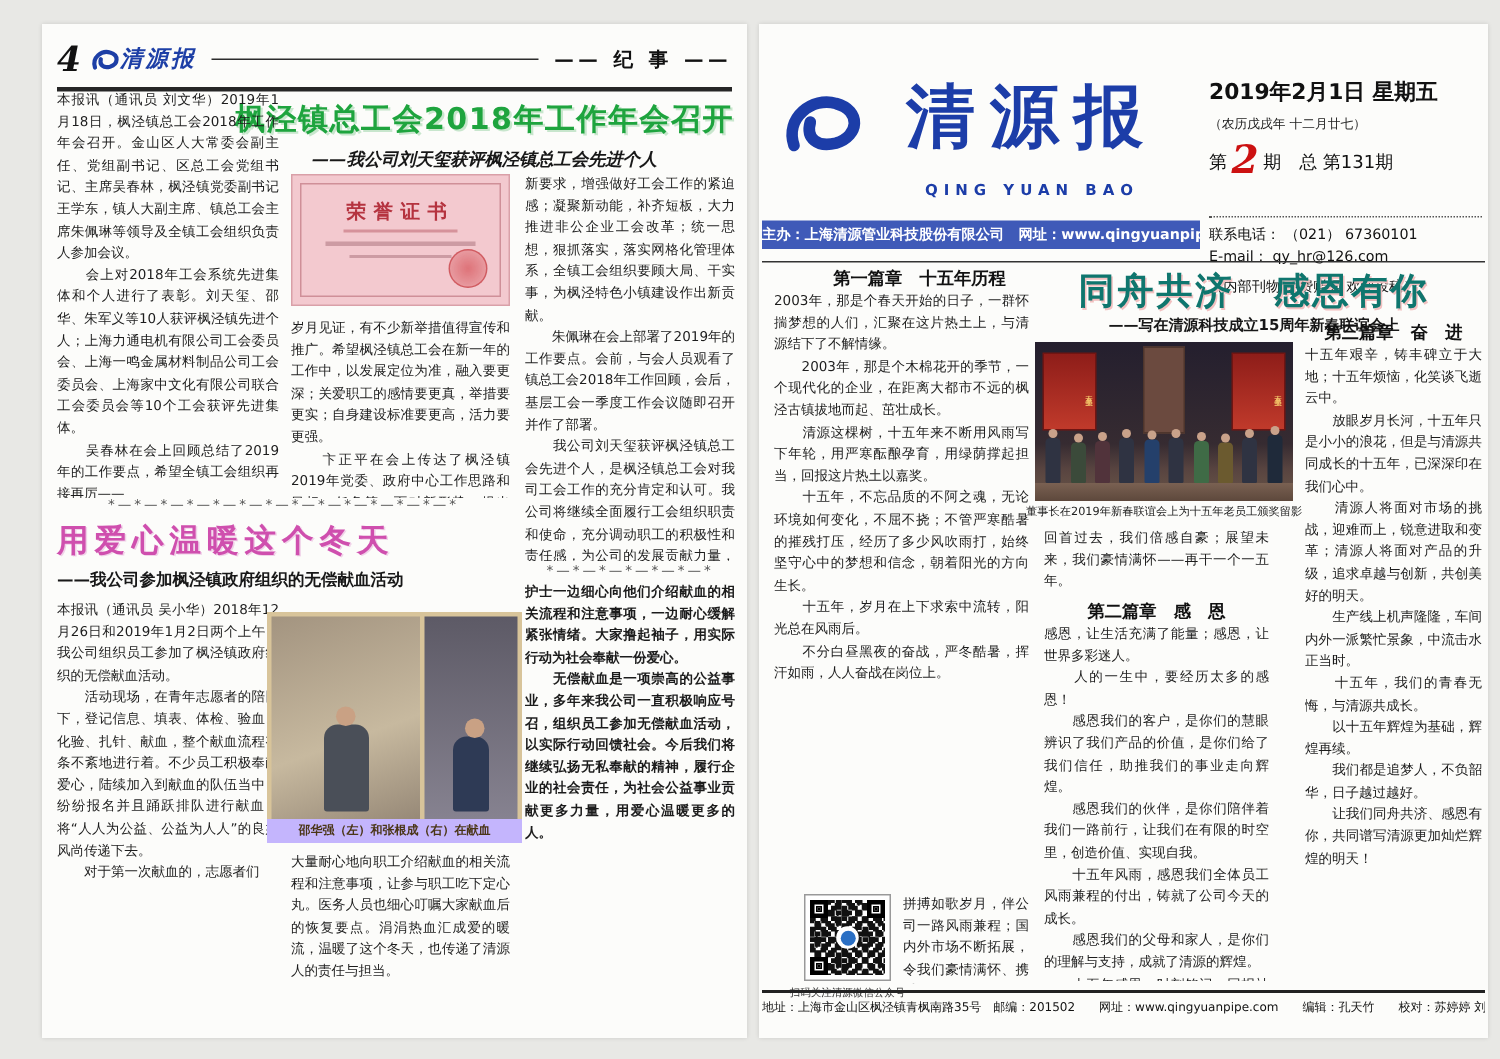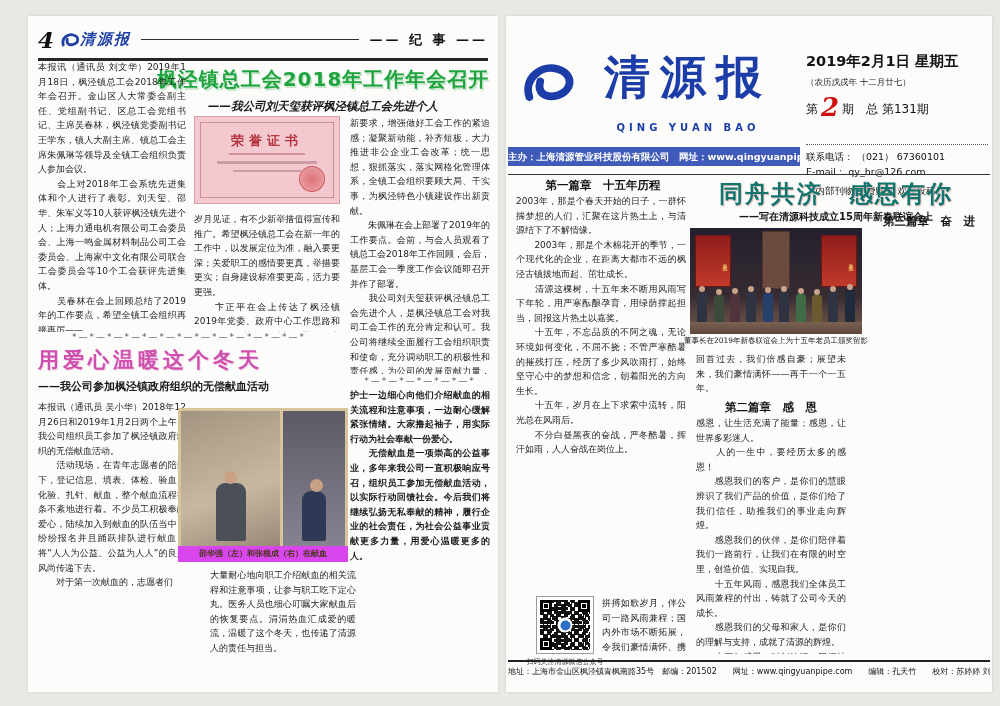--- a/index.html
+++ b/index.html
@@ -38,40 +38,40 @@
   .lp-a2-title{font-size:21px;font-weight:bold;color:#cf4fae;letter-spacing:4px;text-shadow:1px 1px 0 #f0d2e8;}
   .lp-a2-sub{margin-top:5px;font-size:11px;font-weight:bold;color:#181818;}
   .lp-col1b{left:10px;top:384px;width:148px;height:282px;}
   .lp-photo{left:150px;top:392px;width:170px;height:154px;background:#d8c49a;box-sizing:border-box;padding:3px;display:flex;gap:3px;}
   .bp-panel{position:relative;overflow:hidden;}
   .bp-left{flex:1.6;background:linear-gradient(160deg,#a39480,#c7b99f 55%,#8e8070);}
   .bp-right{flex:1;background:linear-gradient(#5d5a66,#8a8694);}
   .bp-person{position:absolute;bottom:18px;left:50%;transform:translateX(-50%);width:30px;height:58px;background:#4a4f58;border-radius:9px 9px 2px 2px;}
   .bp-person::before{content:"";position:absolute;top:-12px;left:8px;width:13px;height:13px;border-radius:50%;background:#c9a184;}
   .bp-right .bp-person{background:#2e3a55;width:24px;height:50px;}
-  .lp-photo-caption{position:absolute;left:0;right:0;bottom:0;height:16px;background:#d946ef;font-size:8px;font-weight:bold;color:#4a3516;text-align:center;line-height:16px;overflow:hidden;white-space:nowrap;}
-  .lp-col2b{left:166px;top:552px;width:146px;height:116px;margin-left:16px;}
+  .lp-photo-caption{position:absolute;left:0;right:0;bottom:0;height:16px;background:#c4b5fd;font-size:8px;font-weight:bold;color:#4a3516;text-align:center;line-height:16px;overflow:hidden;white-space:nowrap;}
+  .lp-col2b{left:166px;top:552px;width:146px;height:116px;}
   .lp-col3b{left:322px;top:372px;width:140px;height:296px;font-weight:bold;}
   
   .rp-logo-swirl{left:14px;top:42px;}
   .rp-title{left:70px;top:34px;width:224px;text-align:center;font-family:"DejaVu Serif",serif;font-weight:bold;font-size:46px;line-height:1.2;color:#1c3da8;letter-spacing:10px;white-space:nowrap;overflow:visible;}
   .rp-title-en{left:70px;top:106px;width:224px;text-align:center;font-size:10px;letter-spacing:4px;color:#1c3da8;font-weight:bold;}
   .rp-pubbar{left:2px;top:131px;width:292px;height:19px;background:#3f5ab8;color:#fff;font-size:9.5px;font-weight:bold;text-align:center;line-height:19px;white-space:nowrap;overflow:hidden;}
   .rp-infobox{left:300px;top:36px;width:182px;}
   .rp-date{font-size:14.5px;font-weight:bold;color:#111;}
   .rp-lunar{margin-top:6px;font-size:8.5px;color:#222;}
   .rp-issue{margin-top:3px;font-size:12px;color:#111;}
   .rp-issue-num{font-family:"DejaVu Serif",serif;font-style:italic;font-weight:bold;font-size:26px;color:#cc1111;vertical-align:-3px;padding:0 3px;}
   .rp-contact{margin-top:22px;border-top:1px dotted #555;border-bottom:0;padding-top:5px;font-size:9.5px;line-height:1.55;color:#111;}
   .rp-note{margin-top:6px;font-size:9.5px;color:#111;white-space:nowrap;}
   .rp-mast-rule{left:2px;top:158px;width:482px;border-top:1.5px solid #333;}
   .rp-headline{left:178px;top:162px;width:304px;text-align:center;}
   .rp-title-red{font-size:24px;font-weight:bold;color:#0f766e;letter-spacing:2px;text-shadow:1px 1px 0 #f2c0c0;white-space:nowrap;}
   .rp-sub{margin-top:0;font-size:10px;font-weight:bold;color:#181818;}
-  .rp-ch1-heading{left:12px;top:162px;width:170px;}
+  .rp-ch1-heading{left:22px;top:162px;width:170px;}
   .rp-col1{left:10px;top:178px;width:170px;height:398px;}
   .rp-qr{left:30px;top:580px;width:58px;height:58px;background:#fff;border:1px solid #999;box-sizing:border-box;padding:3px;}
   .qr-grid{width:100%;height:100%;position:relative;background:repeating-conic-gradient(#111 0 25%,transparent 0 50%) 0 0/7px 7px,repeating-conic-gradient(#111 0 25%,transparent 0 50%) 3px 2px/9px 9px,#fff;}
   .qr-f{position:absolute;width:12px;height:12px;border:3px solid #000;background:#fff;box-sizing:border-box;}
   .qr-f::after{content:"";position:absolute;left:2px;top:2px;width:2px;height:2px;background:#000;outline:1px solid #000;}
   .qr-f.tl{left:0;top:0;} .qr-f.tr{right:0;top:0;} .qr-f.bl{left:0;bottom:0;}
   .qr-logo{position:absolute;left:50%;top:50%;transform:translate(-50%,-50%);width:15px;height:15px;border-radius:50%;background:#fff;display:flex;align-items:center;justify-content:center;}
   .qr-logo span{display:block;width:10px;height:10px;border-radius:50%;background:#2a6fc4;}
   .rp-qr-caption{left:12px;top:641px;width:94px;font-size:7px;color:#333;text-align:center;white-space:nowrap;overflow:hidden;}
   .rp-col1-side{left:96px;top:580px;width:84px;height:60px;}
@@ -243,17 +243,25 @@
     <div class="abs coltext rp-col2">感恩，让生活充满了能量；感恩，让世界多彩迷人。
 　　人的一生中，要经历太多的感恩！
 　　感恩我们的客户，是你们的慧眼辨识了我们产品的价值，是你们给了我们信任，助推我们的事业走向辉煌。
 　　感恩我们的伙伴，是你们陪伴着我们一路前行，让我们在有限的时空里，创造价值、实现自我。
 　　十五年风雨，感恩我们全体员工风雨兼程的付出，铸就了公司今天的成长。
 　　感恩我们的父母和家人，是你们的理解与支持，成就了清源的辉煌。
 　　十五年感恩，时刻铭记，回报社会，回报家乡！
 　　让我们怀着一颗感恩的心，陪伴清源发展，共同成长！</div>
 
     <div class="abs chap-head rp-ch3-heading">第三篇章　奋　进</div>
+    <div class="abs coltext rp-col3">十五年艰辛，铸丰碑立于大地；十五年烦恼，化笑谈飞逝云中。
+　　放眼岁月长河，十五年只是小小的浪花，但是与清源共同成长的十五年，已深深印在我们心中。
+　　清源人将面对市场的挑战，迎难而上，锐意进取和变革；清源人将面对产品的升级，追求卓越与创新，共创美好的明天。
+　　生产线上机声隆隆，车间内外一派繁忙景象，中流击水正当时。
+　　十五年，我们的青春无悔，与清源共成长。
+　　以十五年辉煌为基础，辉煌再续。
+　　我们都是追梦人，不负韶华，日子越过越好。
+　　让我们同舟共济、感恩有你，共同谱写清源更加灿烂辉煌的明天！</div>
 
     <div class="abs rp-footer-rule"></div>
     <div class="abs rp-footer">地址：上海市金山区枫泾镇青枫南路35号　邮编：201502　　网址：www.qingyuanpipe.com　　编辑：孔天竹　　校对：苏婷婷 刘文华 杨冬青</div>
   </div>
 </div>
 
 </body></html>

